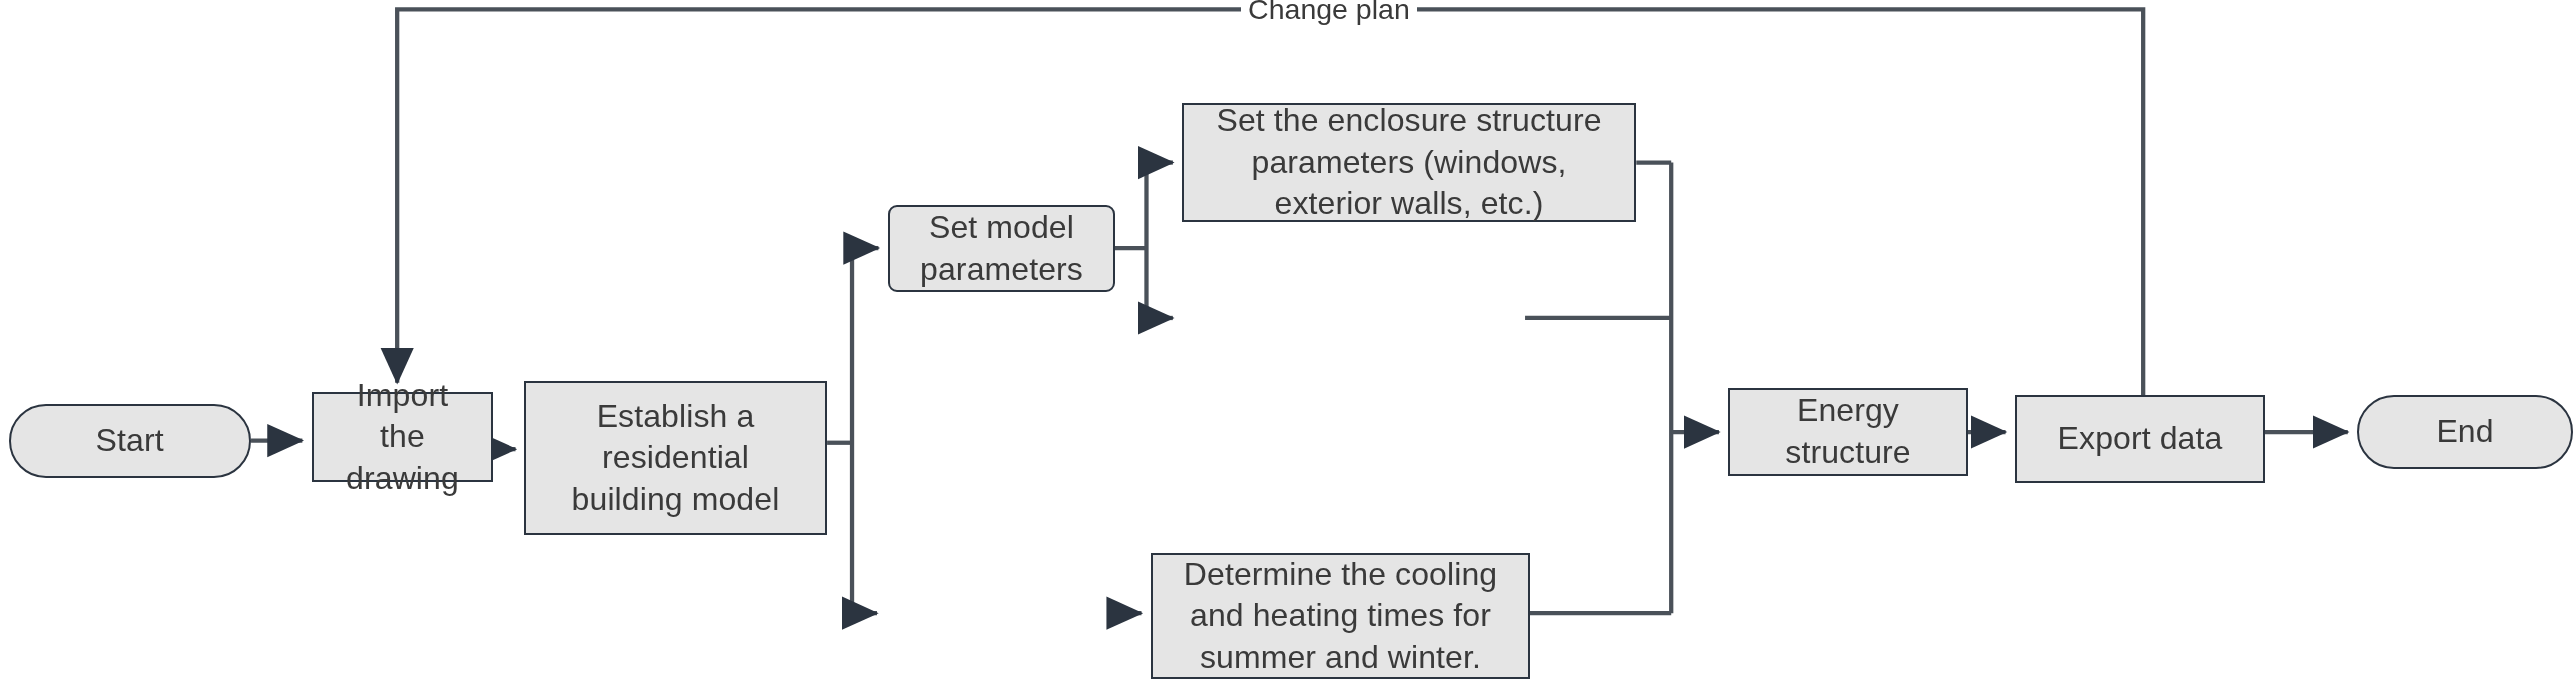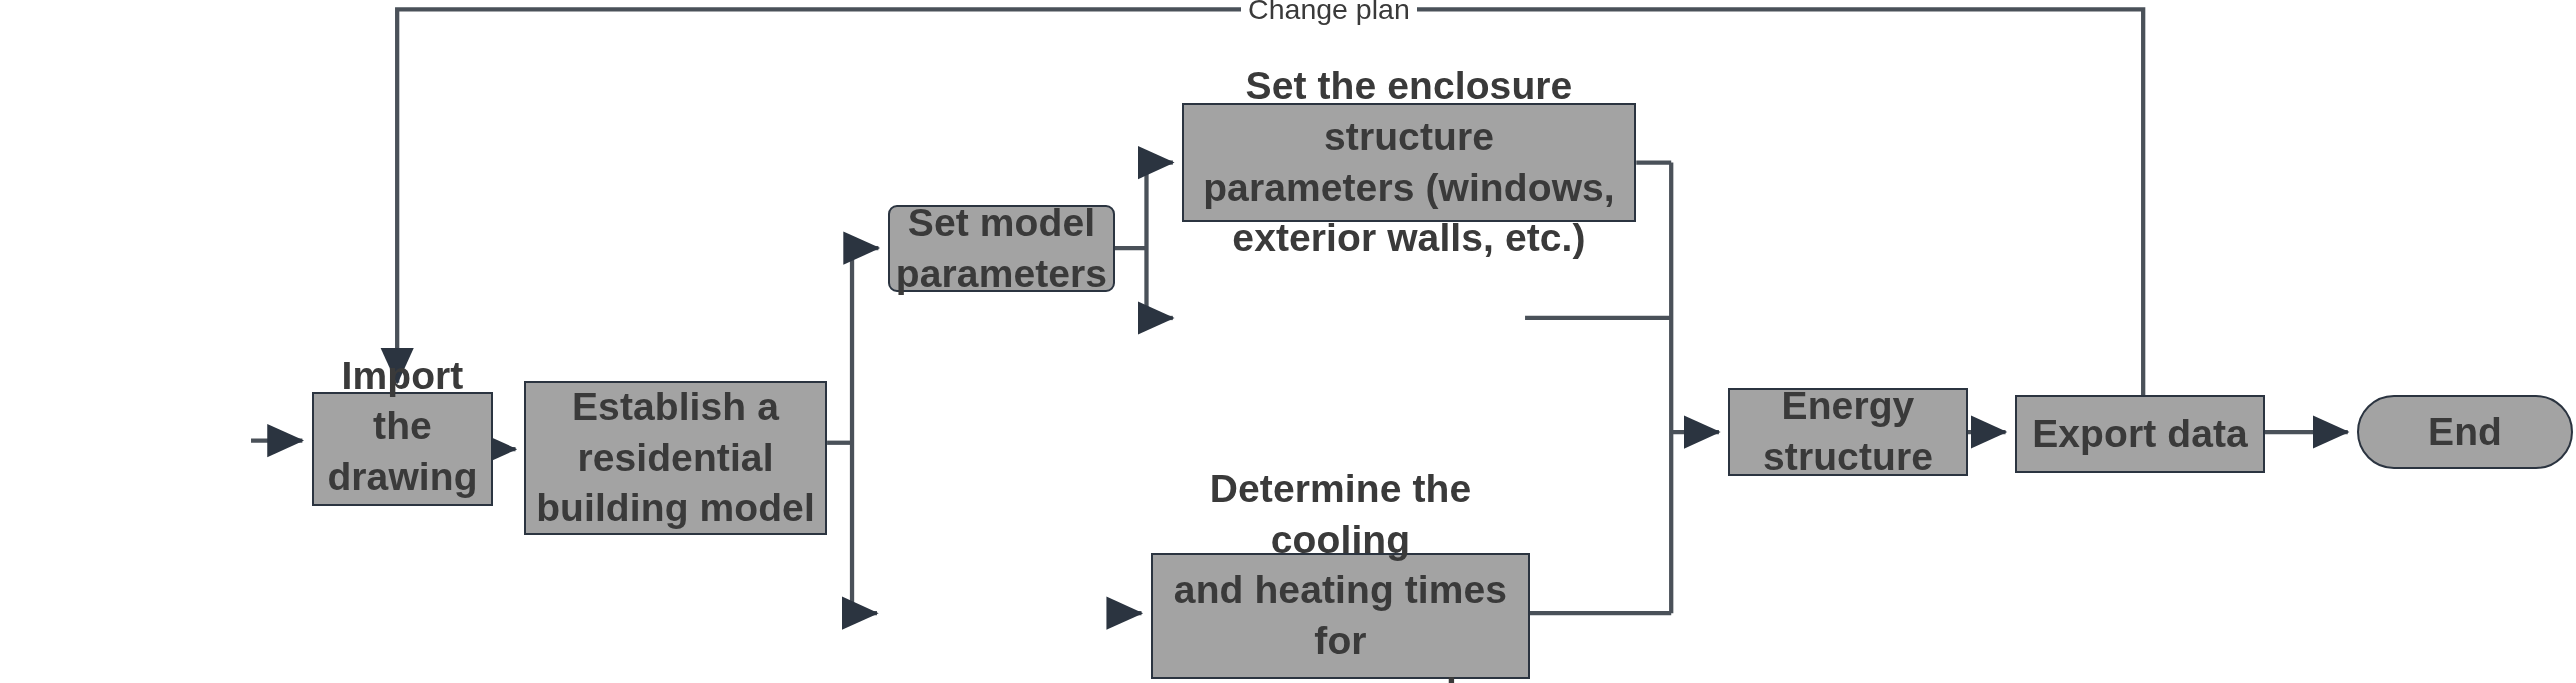--- a/index.html
+++ b/index.html
@@ -21,31 +21,31 @@
   #flow-svg {
     position: absolute;
     left: 0;
     top: 0;
     width: 2576px;
     height: 683px;
   }
   .node {
     position: absolute;
     box-sizing: border-box;
-    background: #a3a3a3;
+    background: #e5e5e5;
     border: 2.1px solid #2b3440;
     display: flex;
     align-items: center;
     justify-content: center;
     text-align: center;
     color: #3a3a3a;
-    font-size: 39px;
+    font-size: 32px;
     line-height: 1.30;
     font-family: "Liberation Sans", "DejaVu Sans", sans-serif;
-    font-weight: 700;
+    font-weight: 400;
     letter-spacing: 0.1px;
     padding: 1.4px 7.1px;
     z-index: 3;
   }
   .node.terminator {
     border-radius: 50px;
   }
   .node .node-label {
     display: block;
     white-space: pre-line;
@@ -104,22 +104,25 @@
       <path d="M2344,606 L2411,606" marker-end="url(#arrowhead)"></path>
 
       <path d="M2760,606 L2813,606" marker-end="url(#arrowhead)"></path>
 
       <path d="M3176,606 L3293,606" marker-end="url(#arrowhead)"></path>
 
       <path d="M3006,554 L3006,13 L557,13 L557,537" marker-end="url(#arrowhead)"></path>
     </g>
   </svg>
 
+  <div class="node terminator" style="left:8.6px; top:404px; width:242px; height:74px;">
+    <span class="node-label">Start</span>
+  </div>
 
-  <div class="node" style="left:312px; top:392px; width:181px; height:114px;align-items:flex-end;">
+  <div class="node" style="left:312px; top:392px; width:181px; height:90px;">
     <span class="node-label">Import
 the
 drawing</span>
   </div>
 
   <div class="node" style="left:524px; top:381px; width:303px; height:154px;">
     <span class="node-label">Establish a
 residential
 building model</span>
   </div>
@@ -141,21 +144,21 @@
     <span class="node-label">Determine the cooling
 and heating times for
 summer and winter.</span>
   </div>
 
   <div class="node" style="left:1728px; top:388px; width:240px; height:88px;">
     <span class="node-label">Energy
 structure</span>
   </div>
 
-  <div class="node" style="left:2015px; top:395px; width:250px; height:78px;">
+  <div class="node" style="left:2015px; top:395px; width:250px; height:88px;">
     <span class="node-label">Export data</span>
   </div>
 
   <div class="node terminator" style="left:2357px; top:395px; width:216px; height:74px;">
     <span class="node-label">End</span>
   </div>
 
   <div class="edge-label" style="left:1241px; top:-5px;">Change plan</div>
 
 </div>

